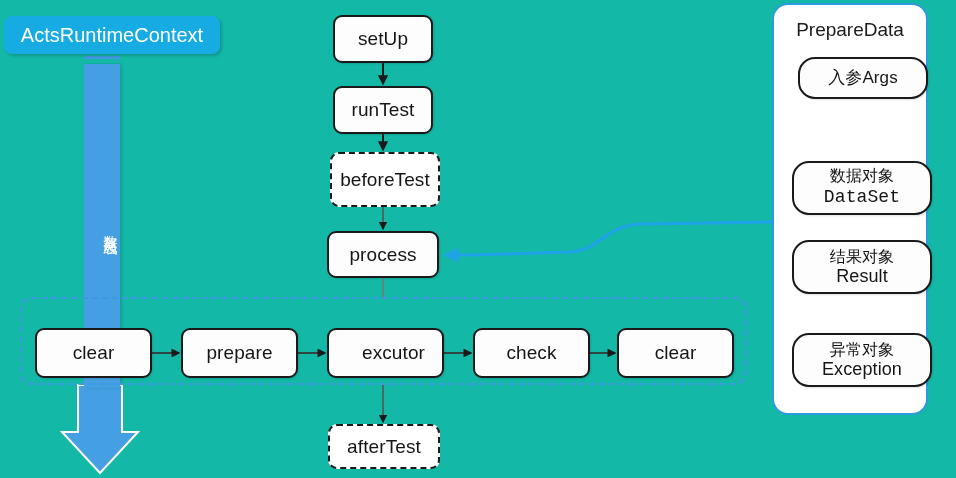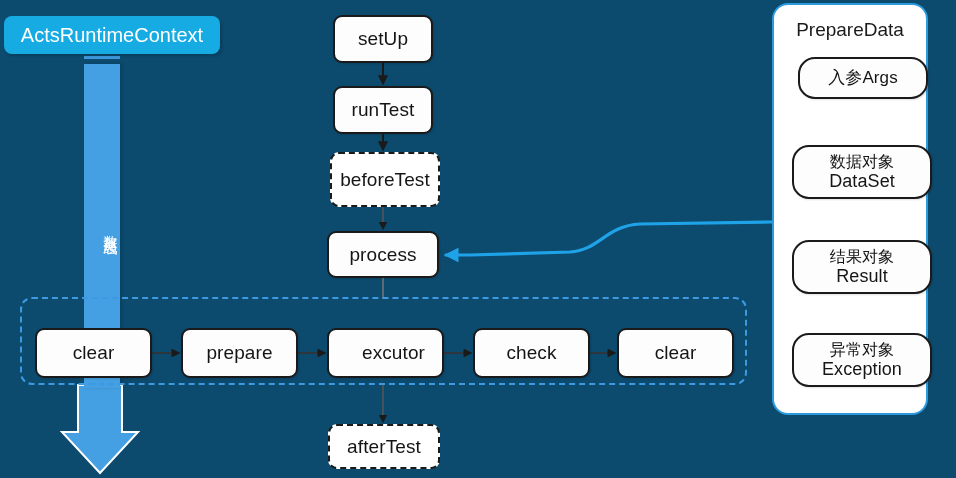--- a/index.html
+++ b/index.html
@@ -7,21 +7,21 @@
     padding: 0;
     background: #ffffff;
   }
   body {
     font-family: "Liberation Sans", "DejaVu Sans", sans-serif;
   }
   #canvas {
     position: relative;
     width: 956px;
     height: 478px;
-    background: #0c4a6e;
+    background: #14b8a6;
     overflow: hidden;
   }
 
   
   .node {
     position: absolute;
     box-sizing: border-box;
     background: #fdfdfd;
     border: 2.2px solid #1a1a1a;
     border-radius: 9px;
@@ -183,21 +183,21 @@
   <div class="node" style="left:473px; top:328px; width:117px; height:50px;">check</div>
 
   <div class="node" style="left:617px; top:328px; width:117px; height:50px;">clear</div>
 
   <div class="panel" style="left:772px; top:3px; width:156px; height:412px;">
 
     <div class="panel-title" style="top:14px;">PrepareData</div>
 
     <div class="node" style="left:24px; top:52px; width:130px; height:42px;">入参Args</div>
 
-    <div class="node two-line" style="left:18px; top:140px; width:140px; height:54px;">
+    <div class="node two-line" style="left:18px; top:156px; width:140px; height:54px;font-family:Liberation Mono, monospace;">
       <span class="cn">数据对象</span>
       <span class="en">DataSet</span>
     </div>
 
     <div class="node two-line" style="left:18px; top:235px; width:140px; height:54px;">
       <span class="cn">结果对象</span>
       <span class="en">Result</span>
     </div>
 
     <div class="node two-line" style="left:18px; top:328px; width:140px; height:54px;">

